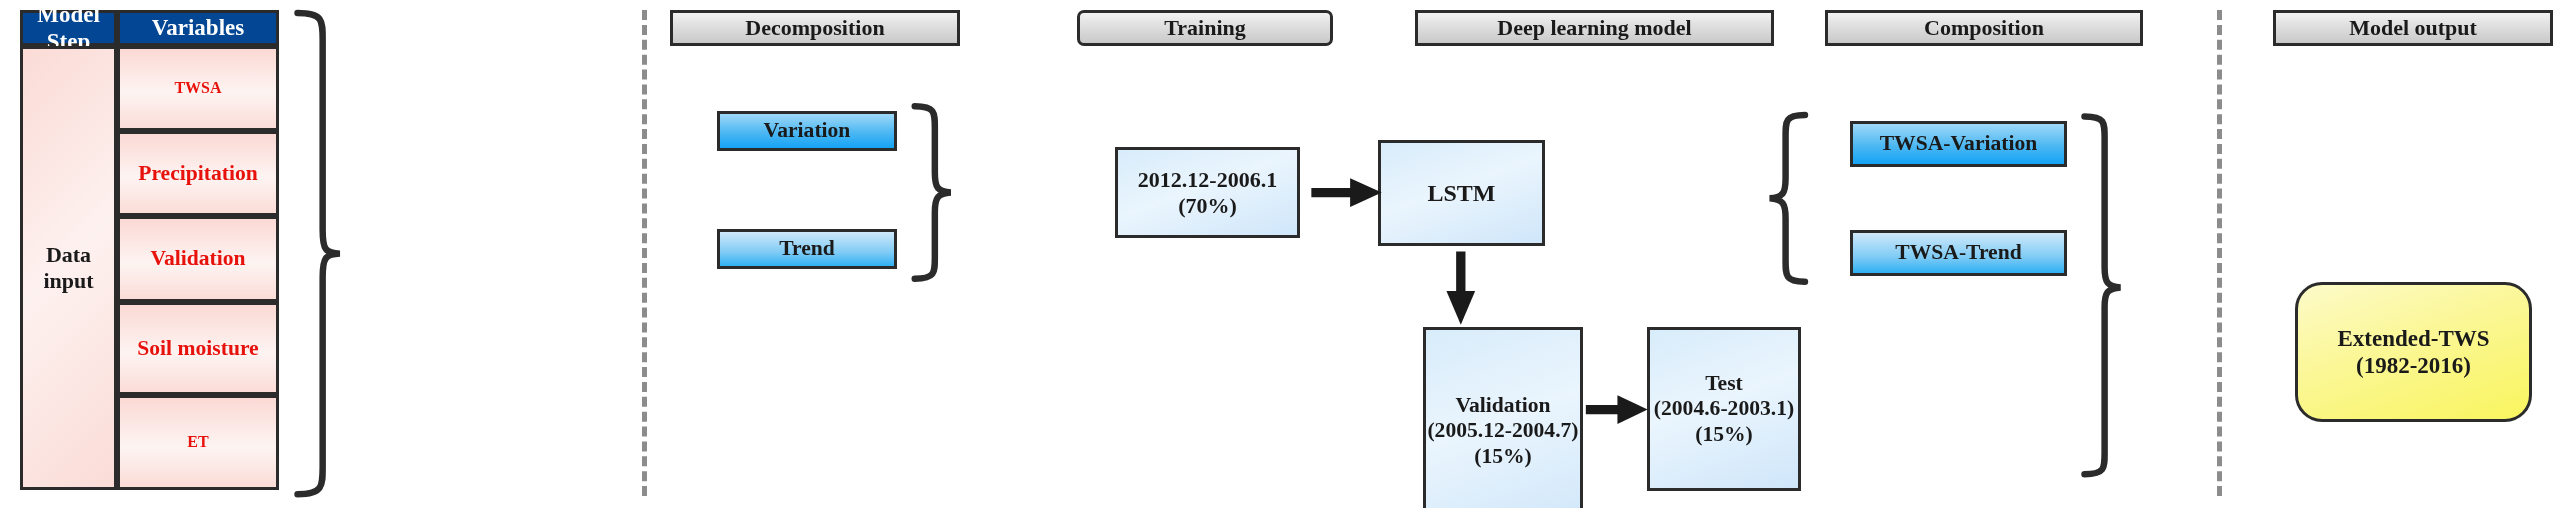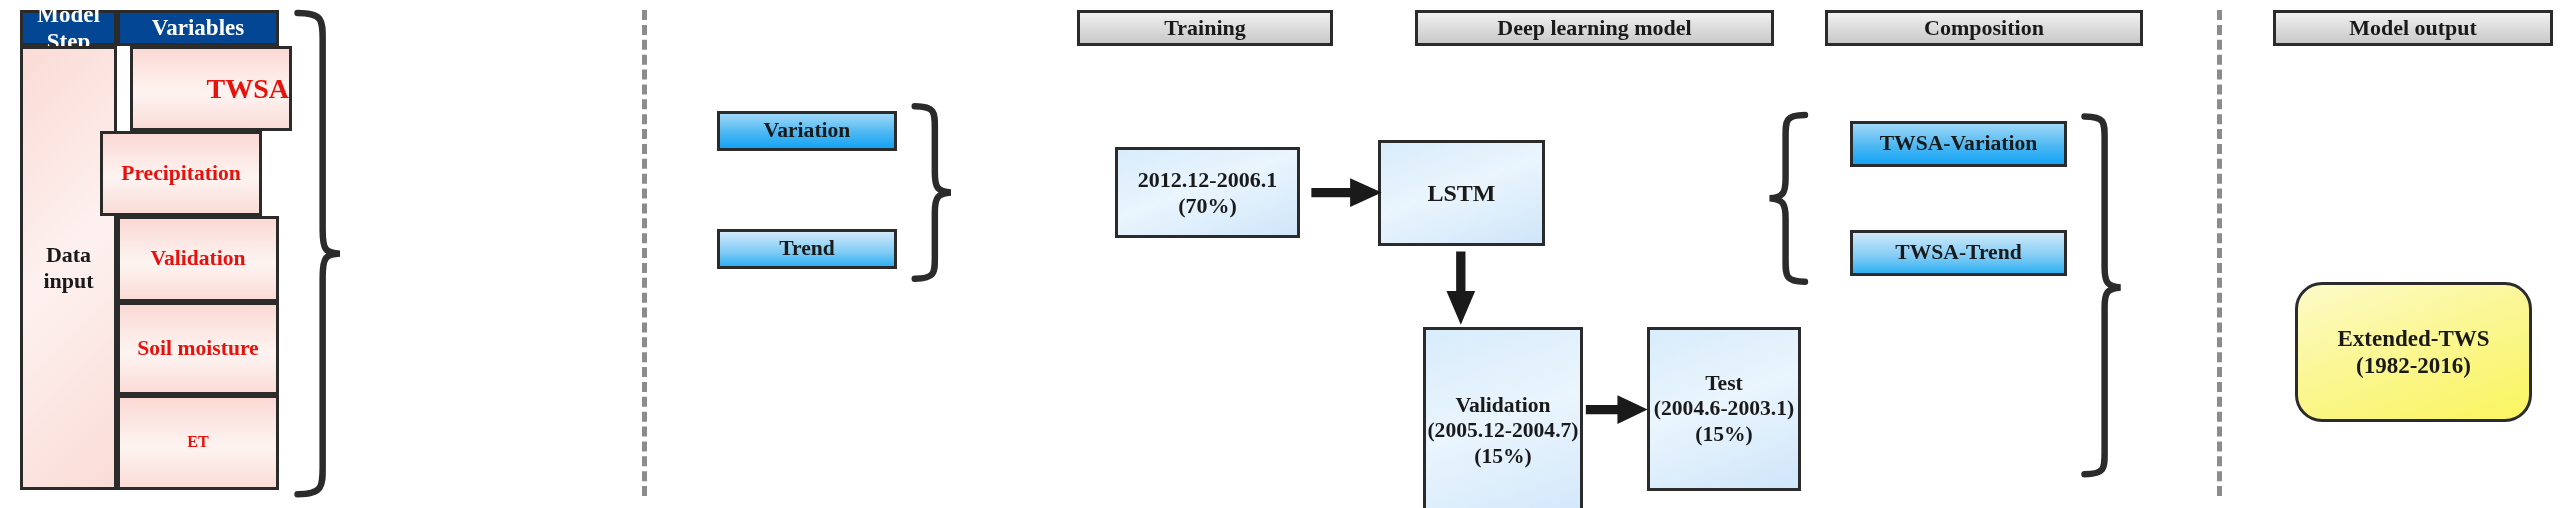--- a/index.html
+++ b/index.html
@@ -45,40 +45,43 @@
     <span>Model Step</span>
   </div>
   <div class="bx thead" style="left:117px;top:10px;width:162px;height:36px;font-size:23px;">
     <span>Variables</span>
   </div>
 
   <div class="bx tcell-step" style="left:20px;top:46px;width:97px;height:444px;font-size:22px;">
     <span>Data input</span>
   </div>
 
-  <div class="bx tcell-var" style="left:130px;top:46px;width:162px;height:85px;font-size:28px;justify-content:flex-end;">
+  <div class="bx tcell-var" style="left:117px;top:46px;width:162px;height:85px;font-size:16px;">
     <span>TWSA</span>
   </div>
-  <div class="bx tcell-var" style="left:100px;top:131px;width:162px;height:85px;font-size:21.6px;text-align:center;">
+  <div class="bx tcell-var" style="left:117px;top:131px;width:162px;height:85px;font-size:21.6px;text-align:center;">
     <span>Precipitation</span>
   </div>
   <div class="bx tcell-var" style="left:117px;top:216px;width:162px;height:86px;font-size:21.6px;">
     <span>Validation</span>
   </div>
   <div class="bx tcell-var" style="left:117px;top:302px;width:162px;height:93px;font-size:21.6px;">
     <span>Soil moisture</span>
   </div>
   <div class="bx tcell-var" style="left:117px;top:395px;width:162px;height:95px;font-size:16px;">
     <span>ET</span>
   </div>
 
   <div class="dash" style="left:642px;top:10px;height:486px;"></div>
   <div class="dash" style="left:2217px;top:10px;height:486px;"></div>
 
-  <div class="bx ghead" style="left:1077px;top:10px;width:256px;height:36px;font-size:22px;">
+  <div class="bx ghead" style="left:670px;top:10px;width:290px;height:36px;font-size:22px;">
+    <span>Decomposition</span>
+  </div>
+  <div class="bx ghead" style="left:1077px;top:10px;width:256px;height:36px;font-size:22px;border-radius:7px;">
     <span>Training</span>
   </div>
   <div class="bx ghead" style="left:1415px;top:10px;width:359px;height:36px;font-size:22px;">
     <span>Deep learning model</span>
   </div>
   <div class="bx ghead" style="left:1825px;top:10px;width:318px;height:36px;font-size:22px;">
     <span>Composition</span>
   </div>
   <div class="bx blue-strong" style="left:717px;top:111px;width:180px;height:40px;font-size:21.6px;">
     <span>Variation</span>

